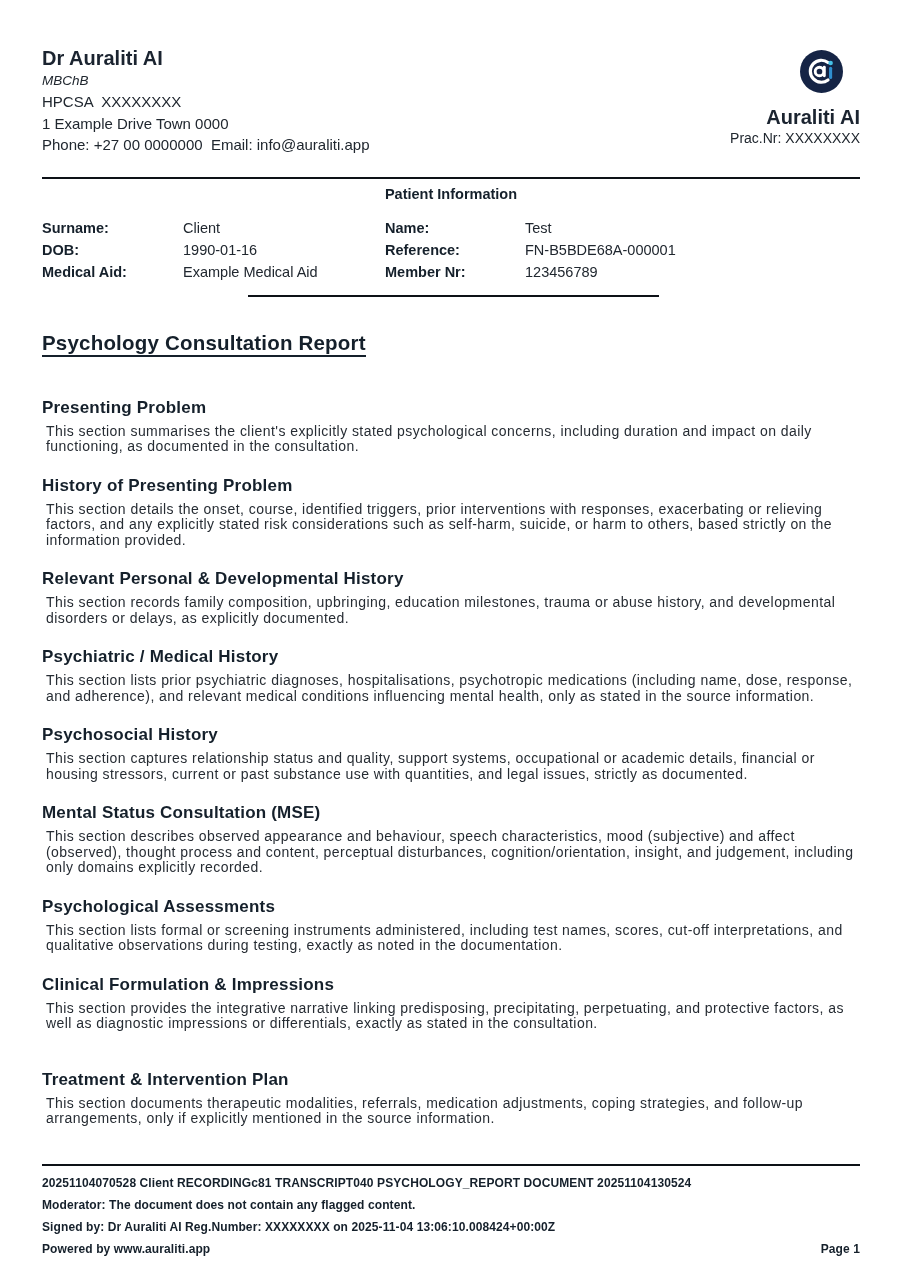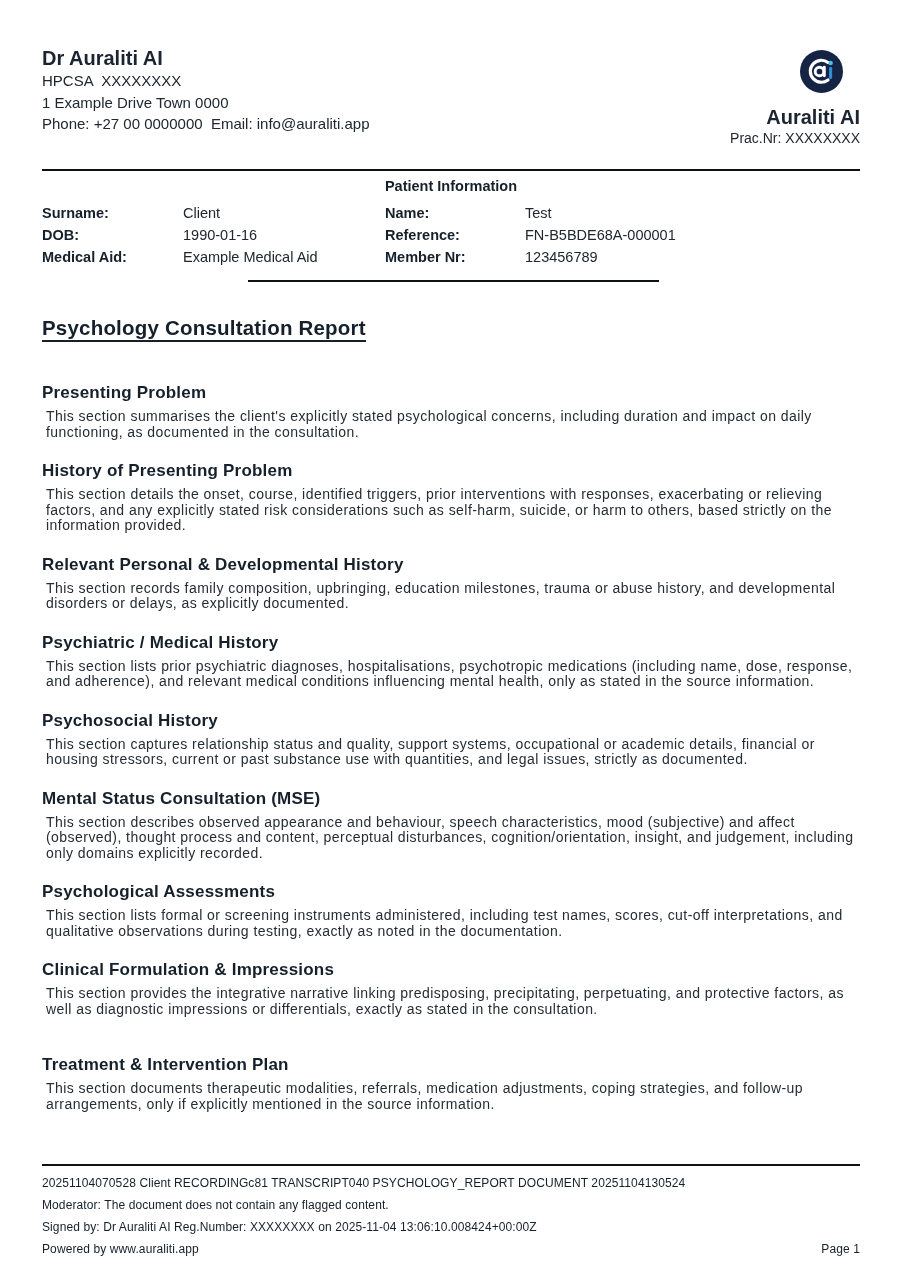--- a/index.html
+++ b/index.html
@@ -22,49 +22,50 @@
   .header-right { display: flex; flex-direction: column; align-items: flex-end; text-align: right; }
   .logo { margin-right: 17px; margin-top: 4px; }
   .brand-name { font-size: 20px; font-weight: bold; color: #1b2430; margin-top: 13px; line-height: 22px; }
   .prac-nr { font-size: 14px; color: #20272f; line-height: 20px; }
 
   .top-divider { border: none; border-top: 2px solid #0d1117; margin: 21px 0 0 0; }
   .footer-divider { border: none; border-top: 2px solid #0d1117; margin: 0; }
 
   
   .patient-title { text-align: center; font-size: 14.5px; font-weight: bold; margin-top: 7px; color: #15202b; }
-  .pt-grid { margin-top: 8px; }
+  .pt-grid { margin-top: 15px; }
   .pt-row { display: grid; grid-template-columns: 141px 202px 140px 1fr; line-height: 22px; font-size: 14.5px; }
   .pt-label { font-weight: bold; color: #15202b; }
   .pt-value { color: #20272f; }
   .pt-divider { border: none; border-top: 2px solid #0d1117; width: 411px; margin: 12px 0 0 206px; }
 
   
   .report-title { margin: 34px 0 0 0; font-size: 20.5px; font-weight: bold; color: #15202b; letter-spacing: 0.2px; }
   .report-title span { border-bottom: 2.5px solid #15202b; padding-bottom: 1px; margin-top: 32px; }
   .sections { margin-top: 44px; }
   .section { margin-bottom: 22px; }
   .section:last-of-type { padding-top: 17px; margin-bottom: 0; }
   .section h2 { margin: 0 0 7px 0; font-size: 17px; line-height: 18px; font-weight: bold; color: #15202b; letter-spacing: 0.2px; }
   .section p { margin: 4px; font-size: 14px; line-height: 15.5px; letter-spacing: 0.45px; color: #262c33; max-width: 820px; }
 
   
   .footer { position: absolute; left: 42px; right: 43px; top: 1164px; }
-  .footer .fline { font-size: 12px; font-weight: normal; color: #15202b; margin-top: 9px; line-height: 13px; letter-spacing: 0.1px; }
+  .footer .fline { font-size: 12px; font-weight: bold; color: #15202b; margin-top: 9px; line-height: 13px; letter-spacing: 0.1px; }
   .footer .fline:first-of-type { margin-top: 11px; }
   .footer-row { display: flex; justify-content: space-between; gap: 44px; }
 </style>
 </head>
 <body>
 
 <div class="page">
 
   <header class="header">
     <div class="header-left">
       <div class="doc-name">Dr Auraliti AI</div>
+      <div class="qual">MBChB</div>
       <div class="hline pre">HPCSA  XXXXXXXX</div>
       <div class="hline">1 Example Drive Town 0000</div>
       <div class="hline pre">Phone: +27 00 0000000  Email: info@auraliti.app</div>
     </div>
     <div class="header-right">
       <svg class="logo" width="43" height="43" viewBox="0 0 43 43" aria-hidden="true">
         <circle cx="21.5" cy="21.5" r="21.5" fill="#152445"></circle>
         <path d="M 28 12.5 A 11 11 0 1 0 28 30" stroke="#ffffff" stroke-width="3.2" fill="none" stroke-linecap="round"></path>
         <circle cx="19.5" cy="21.5" r="4.3" stroke="#ffffff" stroke-width="2.9" fill="none"></circle>
         <line x1="24.3" y1="17.3" x2="24.3" y2="25.7" stroke="#ffffff" stroke-width="2.9" stroke-linecap="round"></line>

